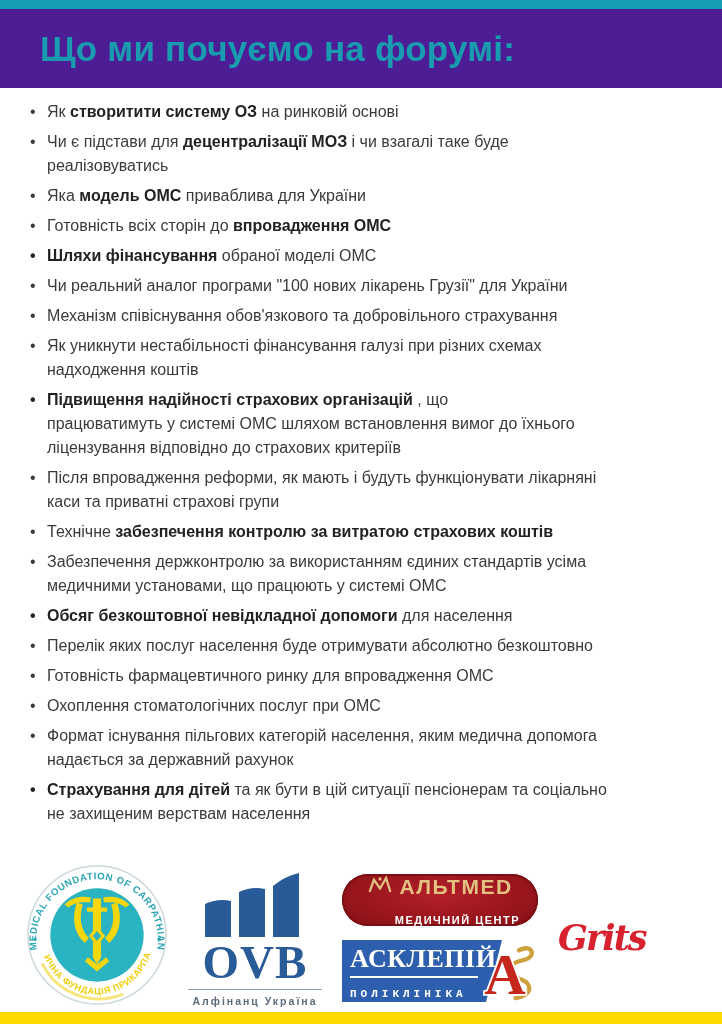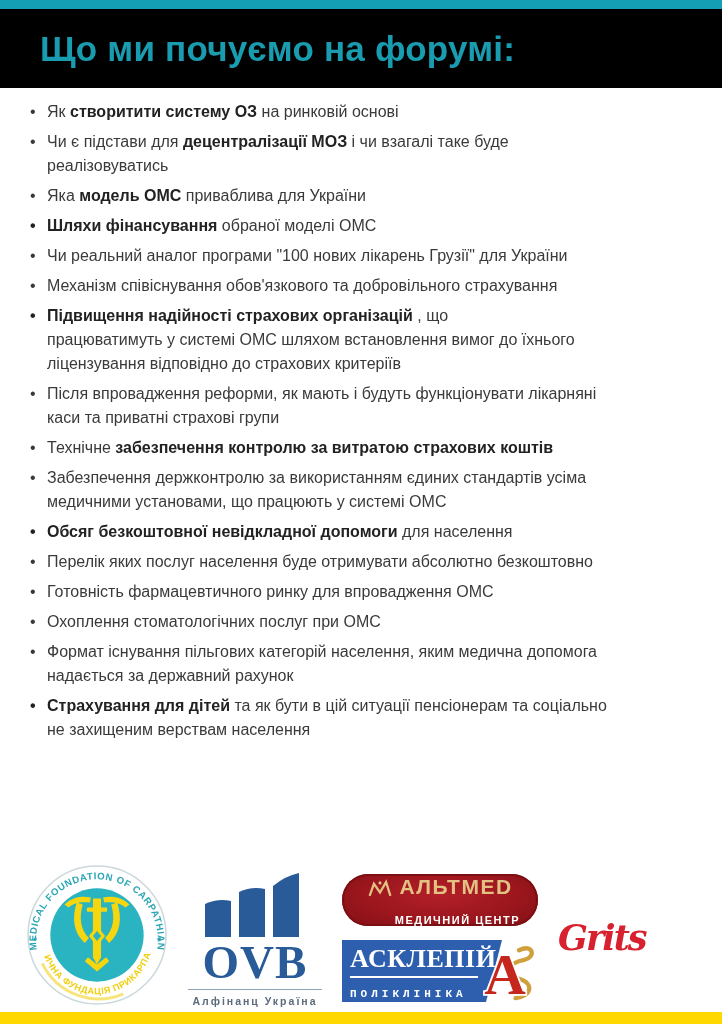--- a/index.html
+++ b/index.html
@@ -7,21 +7,21 @@
   body {
     font-family: "Liberation Sans", sans-serif;
     background: #ffffff;
     overflow: hidden;
   }
   .page { width: 722px; height: 1024px; display: flex; flex-direction: column; background: #fff; }
 
   .top-bar { height: 9px; background: #149fb4; flex: 0 0 auto; }
 
   .header {
-    height: 79px; background: #000000; display: flex; align-items: center;
+    height: 79px; background: #4c1d95; display: flex; align-items: center;
     padding-left: 40px; flex: 0 0 auto;
   }
   .title {
     color: #1a9cb0; font-size: 35px; font-weight: 700; letter-spacing: 0.2px;
   }
 
   .content { flex: 1 1 auto; padding: 12px 30px 0 30px; overflow: hidden; }
   ul.topics { list-style: none; }
   li.topic {
     position: relative; padding-left: 17px; margin-bottom: 6px;
@@ -55,21 +55,21 @@
   }
 
   
   .mid-col { width: 196px; display: flex; flex-direction: column; align-items: stretch; margin-top: 6px; }
   .altmed {
     height: 52px; border-radius: 26px;
     background: radial-gradient(ellipse at 50% 40%, #b3202a 0%, #9c161d 55%, #821016 100%);
     display: flex; flex-direction: column; justify-content: center; align-items: center;
     box-shadow: inset 0 0 0 2px #7c0f14;
   }
-  .altmed-row { display: flex; align-items: flex-end; gap: 6px; }
+  .altmed-row { display: flex; align-items: flex-start; gap: 6px; }
   .altmed-name { color: #e3c183; font-weight: 700; font-size: 21px; letter-spacing: 1.5px; }
   .altmed-sub { color: #ffffff; font-weight: 700; font-size: 11px; letter-spacing: 1.5px; align-self: flex-end; margin-right: 18px; margin-top: 15px; }
 
   .asklepiy { margin-top: 12px; position: relative; height: 68px; }
   .ask-blue {
     position: absolute; left: 0; top: 2px; width: 160px; height: 62px; background: #2d5fae;
     clip-path: polygon(0 0, 100% 0, calc(100% - 16px) 100%, 0 100%);
     padding: 4px 10px 0 8px;
   }
   .ask-name {
@@ -105,23 +105,26 @@
   <header class="header">
     <h1 class="title">Що ми почуємо на форумі:</h1>
   </header>
 
   <main class="content">
     <ul class="topics">
         <li class="topic"><span>Як </span><span class="b">створитити систему ОЗ</span><span> на ринковій основі</span></li>
         <li class="topic"><span>Чи є підстави для </span><span class="b">децентралізації МОЗ</span><span> і чи взагалі таке буде
 реалізовуватись</span></li>
         <li class="topic"><span>Яка </span><span class="b">модель ОМС</span><span> приваблива для України</span></li>
+        <li class="topic"><span>Готовність всіх сторін до </span><span class="b">впровадження ОМС</span></li>
         <li class="topic lead-bold"><span class="b">Шляхи фінансування</span><span> обраної моделі ОМС</span></li>
         <li class="topic"><span>Чи реальний аналог програми "100 нових лікарень Грузії" для України</span></li>
         <li class="topic"><span>Механізм співіснування обов'язкового та добровільного страхування</span></li>
+        <li class="topic"><span>Як уникнути нестабільності фінансування галузі при різних схемах
+надходження коштів</span></li>
         <li class="topic lead-bold"><span class="b">Підвищення надійності страхових організацій</span><span> , що
 працюватимуть у системі ОМС шляхом встановлення вимог до їхнього
 ліцензування відповідно до страхових критеріїв</span></li>
         <li class="topic"><span>Після впровадження реформи, як мають і будуть функціонувати лікарняні
 каси та приватні страхові групи</span></li>
         <li class="topic"><span>Технічне </span><span class="b">забезпечення контролю за витратою страхових коштів</span></li>
         <li class="topic"><span>Забезпечення держконтролю за використанням єдиних стандартів усіма
 медичними установами, що працюють у системі ОМС</span></li>
         <li class="topic lead-bold"><span class="b">Обсяг безкоштовної невідкладної допомоги</span><span> для населення</span></li>
         <li class="topic"><span>Перелік яких послуг населення буде отримувати абсолютно безкоштовно</span></li>

